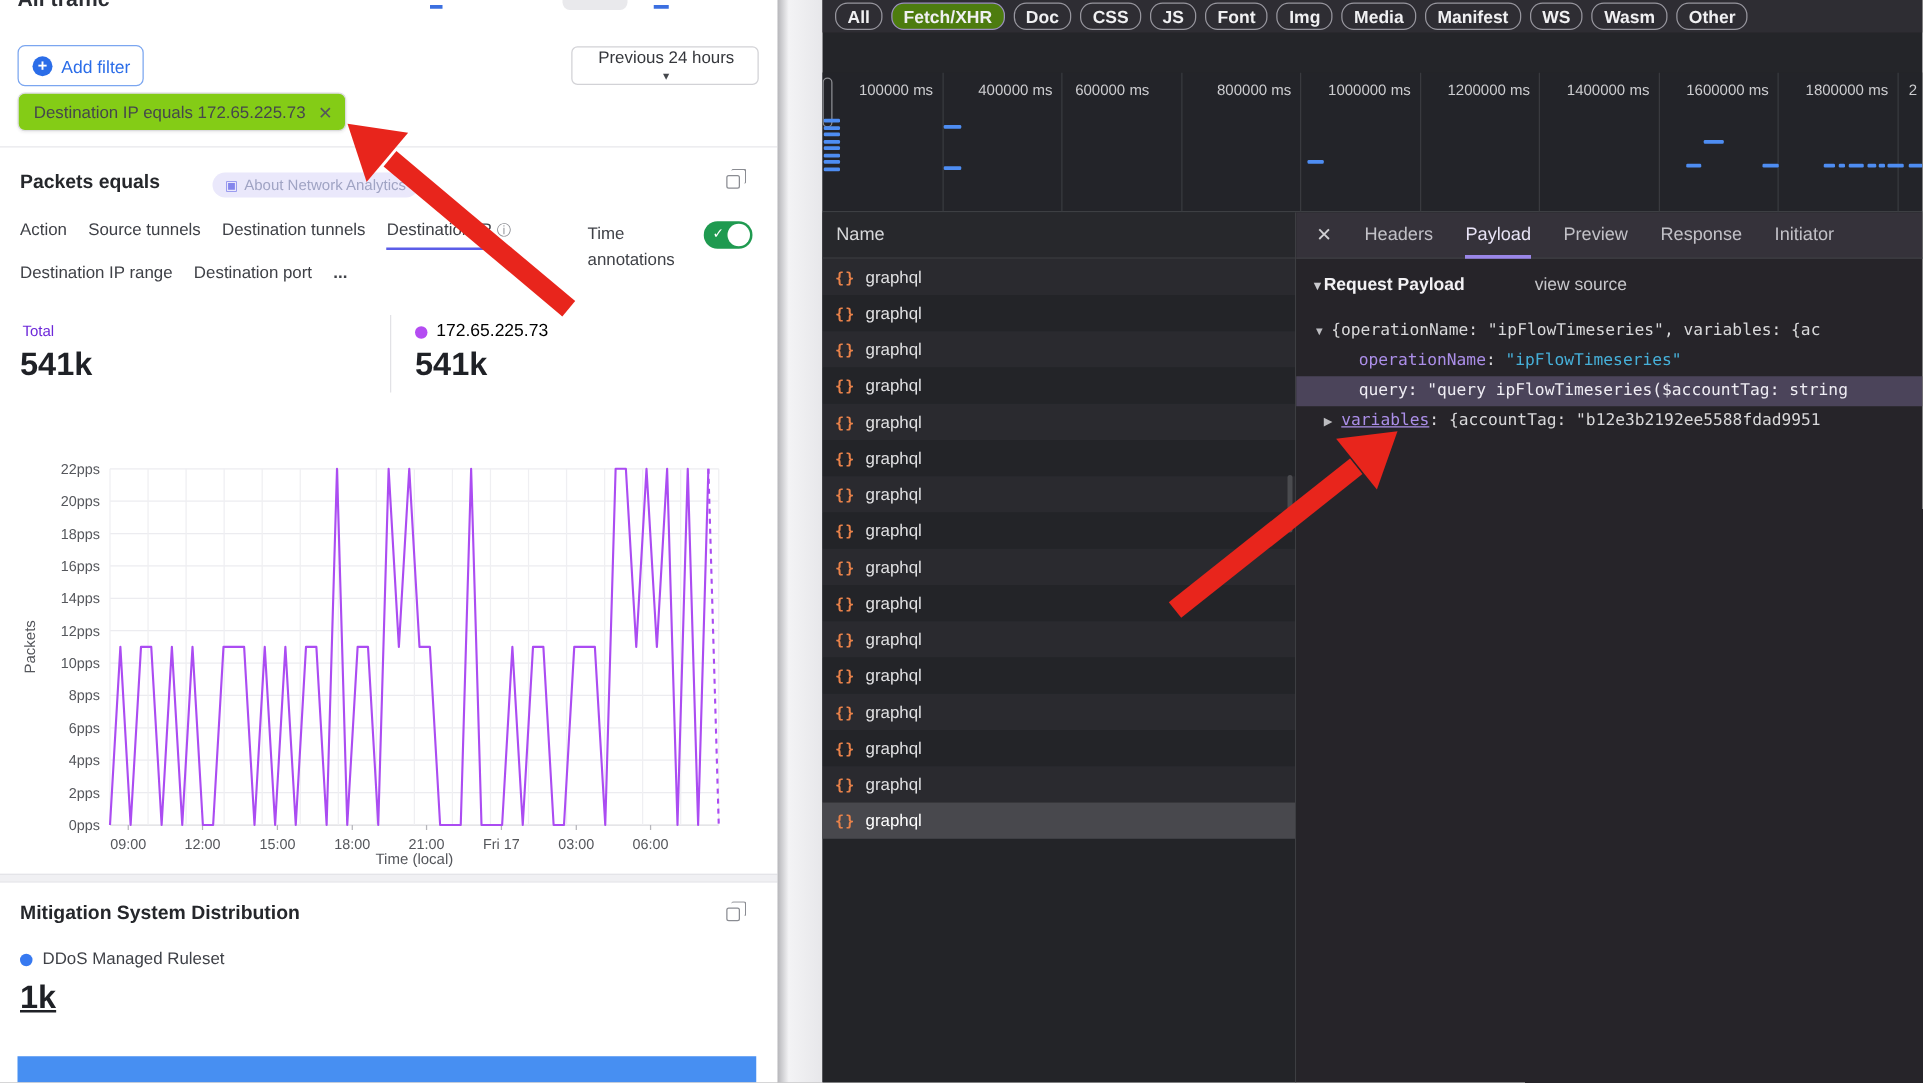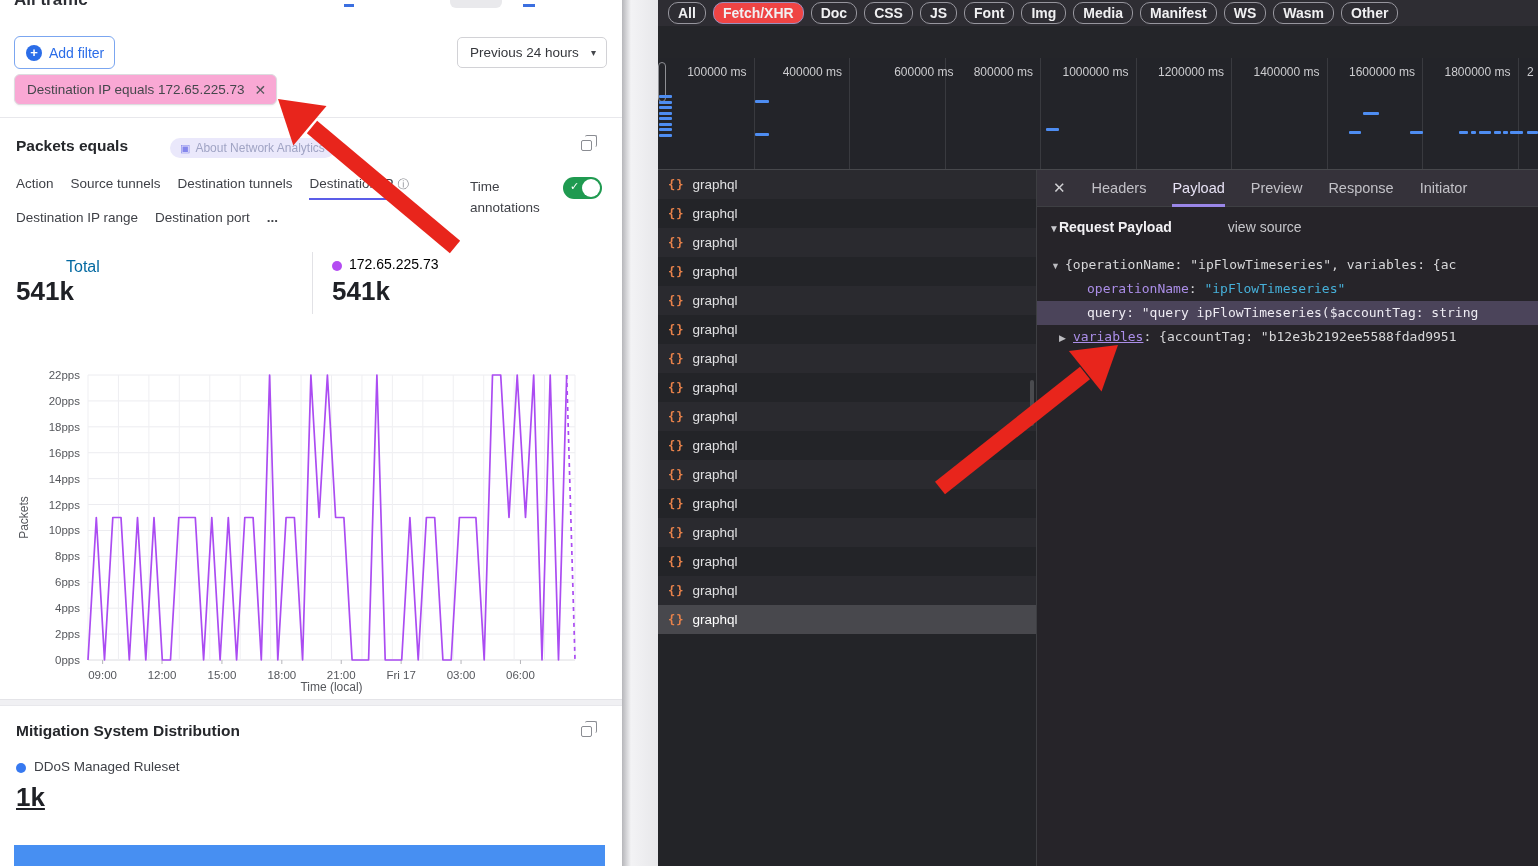--- a/index.html
+++ b/index.html
@@ -16,24 +16,24 @@
 
   .btn-add-filter { left:14px; top:36px; width:101px; height:33px; background:#fff;
     border:1px solid #7ba6f0; border-radius:6px; display:flex; align-items:center; gap:7px;
     padding-left:11px; cursor:pointer; }
   .plus-circle { width:16px; height:16px; border-radius:50%; background:#2b6de8; color:#fff;
     font-size:13px; line-height:15px; text-align:center; font-weight:bold; }
   .btn-add-filter span.lbl { color:#2b6de8; font-size:14px; }
 
   .time-range { left:457px; top:37px; width:150px; height:31px; background:#fff;
     border:1px solid #d2d2d6; border-radius:5px; display:flex; align-items:center;
-    justify-content:space-between; padding:0 10px 0 12px; font-size:13.5px; color:#35373c; cursor:pointer; }
+    justify-content:space-between; padding:0 10px 0 12px; font-size:13.5px; color:#35373c; cursor:pointer;flex-direction:column; }
   .time-range .caret { font-size:10px; color:#45474c; }
 
-  .filter-chip { left:14px; top:74px; height:31px; background:#f9a8d4; border:1px solid #dcdcdf;
+  .filter-chip { left:14px; top:74px; height:31px; background:#84cc16; border:1px solid #dcdcdf;
     border-radius:6px; box-shadow:0 1px 2px rgba(0,0,0,.05); display:flex; align-items:center;
     gap:10px; padding:0 10px 0 12px; font-size:13.5px; color:#45474c; }
   .filter-chip .x { color:#55575c; font-size:14px; cursor:pointer; }
 
   .hr { position:absolute; left:0; width:622px; height:1px; background:#e8e8ec; }
 
   .section-title { font-size:15.5px; font-weight:bold; color:#25272b; }
   .badge { left:170px; top:138px; height:20px; background:#eae8fb; border-radius:10px;
     display:flex; align-items:center; gap:5px; padding:0 10px; font-size:12px; color:#a0a4c4; }
   .badge .bk { color:#8486ec; font-size:11px; }
@@ -44,21 +44,21 @@
 
   .tabs-row { position:absolute; display:flex; gap:17px; font-size:13.5px; color:#3f4147; }
   .tab { cursor:pointer; white-space:nowrap; }
   .tab.active { padding-bottom:6px; border-bottom:2px solid #5b5de8; }
   .tab .info { color:#8a8c92; font-size:11.5px; margin-left:4px; }
   .show-ann { left:470px; top:176px; width:86px; font-size:13.5px; color:#3f4147; line-height:21px; }
   .toggle { left:563px; top:177px; width:39px; height:22px; background:#1f9a50; border-radius:11px; cursor:pointer; }
   .toggle .check { position:absolute; left:7px; top:3px; color:#fff; font-size:11px; }
   .toggle .knob { position:absolute; right:2px; top:2px; width:18px; height:18px; border-radius:50%; background:#fff; }
 
-  .stat-label { font-size:16px; color:#0369a1;margin-left:48px; }
+  .stat-label { font-size:12px; color:#6d28d9; }
   .stat-value { font-size:26px; font-weight:bold; color:#1f2126; }
   .dot { width:10px; height:10px; border-radius:50%; display:inline-block; }
   .vdiv { position:absolute; width:1px; background:#e2e2e6; }
 
   #chart-wrap { left:0; top:355px; width:622px; height:340px; }
 
   .mit-band { left:0; top:699px; width:622px; height:7px; background:#f0f0f3;
     border-top:1px solid #e4e4e8; border-bottom:1px solid #e8e8ec; }
   .legend-dot { width:10px; height:10px; border-radius:50%; }
   .mit-bar { left:14px; top:845px; width:591px; height:21px; }
@@ -67,21 +67,21 @@
   #gutter { position:absolute; left:622px; top:0; width:36px; height:866px;
     background:linear-gradient(to right,#b6b6ba 0,#f3f3f5 9px,#e7e7ea 100%); }
 
   
   #devtools { position:absolute; left:658px; top:0; width:880px; height:866px;
     background:#242529; color:#dcdcdf; }
   .net-toolbar { position:absolute; left:0; top:0; width:880px; height:26px; background:#2e2d33;
     display:flex; align-items:center; gap:7px; padding-left:10px; }
   .pill { height:22px; border:1.5px solid #97969e; border-radius:10px; padding:0 9px;
     font-size:14px; font-weight:bold; color:#f0f0f2; display:flex; align-items:center; cursor:pointer; background:transparent; }
-  .pill.active { background:#ef4444; border-color:#9b90bf; }
+  .pill.active { background:#4d7c0f; border-color:#9b90bf; }
   .checkbox-bar { position:absolute; left:0; top:26px; width:880px; height:32px; background:#2a2b2f;
     display:flex; align-items:center; gap:24px; padding-left:12px; border-bottom:1px solid #1c1d20; }
   .cb { display:flex; align-items:center; gap:8px; font-size:14px; color:#dcdcde; cursor:pointer; }
   .cb .box { width:14px; height:14px; border:1.5px solid #77777c; border-radius:3px; background:#333438; }
 
   .timeline { position:absolute; left:0; top:58px; width:880px; height:112px; background:#232429;
     border-bottom:1px solid #47484c; overflow:hidden; }
   .tl-sep { position:absolute; top:0; width:1px; height:112px; background:#393a3f; }
   .tl-label { position:absolute; top:7px; height:14px; font-size:12px; color:#cdcdd0; text-align:right; }
   .tl-bar { position:absolute; height:3px; background:#4e8df2; border-radius:1px; }
@@ -281,21 +281,21 @@
         <div class="tl-sep" style="left: 191px;"></div>
         <div class="tl-sep" style="left: 286.5px;"></div>
         <div class="tl-sep" style="left: 382px;"></div>
         <div class="tl-sep" style="left: 477.5px;"></div>
         <div class="tl-sep" style="left: 573px;"></div>
         <div class="tl-sep" style="left: 668.5px;"></div>
         <div class="tl-sep" style="left: 764px;"></div>
         <div class="tl-sep" style="left: 859.5px;"></div>
         <div class="tl-label" style="left: 0px; width: 88.5px;">100000 ms</div>
         <div class="tl-label" style="left: 95.5px; width: 88.5px;">400000 ms</div>
-        <div class="tl-label" style="left: 207px; width: 88.5px;">600000 ms</div>
+        <div class="tl-label" style="left: 173px; width: 88.5px;">600000 ms</div>
         <div class="tl-label" style="left: 286.5px; width: 88.5px;">800000 ms</div>
         <div class="tl-label" style="left: 382px; width: 88.5px;">1000000 ms</div>
         <div class="tl-label" style="left: 477.5px; width: 88.5px;">1200000 ms</div>
         <div class="tl-label" style="left: 573px; width: 88.5px;">1400000 ms</div>
         <div class="tl-label" style="left: 668.5px; width: 88.5px;">1600000 ms</div>
         <div class="tl-label" style="left: 764px; width: 88.5px;">1800000 ms</div>
         <div class="tl-label" style="left: 869px; width: 20px; text-align: left;">2</div>
         <div class="tl-bar" style="left: 1px; top: 37px; width: 13px; background: rgb(78, 141, 242);"></div>
         <div class="tl-bar" style="left: 1px; top: 42.5px; width: 13px; background: rgb(78, 141, 242);"></div>
         <div class="tl-bar" style="left: 1px; top: 48px; width: 13px; background: rgb(78, 141, 242);"></div>
@@ -313,20 +313,21 @@
         <div class="tl-bar" style="left: 801px; top: 73px; width: 9px; background: rgb(78, 141, 242);"></div>
         <div class="tl-bar" style="left: 813px; top: 73px; width: 5px; background: rgb(78, 141, 242);"></div>
         <div class="tl-bar" style="left: 821px; top: 73px; width: 12px; background: rgb(78, 141, 242);"></div>
         <div class="tl-bar" style="left: 836px; top: 73px; width: 7px; background: rgb(78, 141, 242);"></div>
         <div class="tl-bar" style="left: 845px; top: 73px; width: 5px; background: rgb(78, 141, 242);"></div>
         <div class="tl-bar" style="left: 852px; top: 73px; width: 13px; background: rgb(78, 141, 242);"></div>
         <div class="tl-bar" style="left: 869px; top: 73px; width: 11px; background: rgb(78, 141, 242);"></div>
       </div>
 
     <div class="req-list">
+      <div class="req-header">Name</div>
       <div id="req-rows">
           <div class="req-row">
             <span class="req-icon">{}</span>
             <span>graphql</span>
           </div>
           <div class="req-row">
             <span class="req-icon">{}</span>
             <span>graphql</span>
           </div>
           <div class="req-row">

